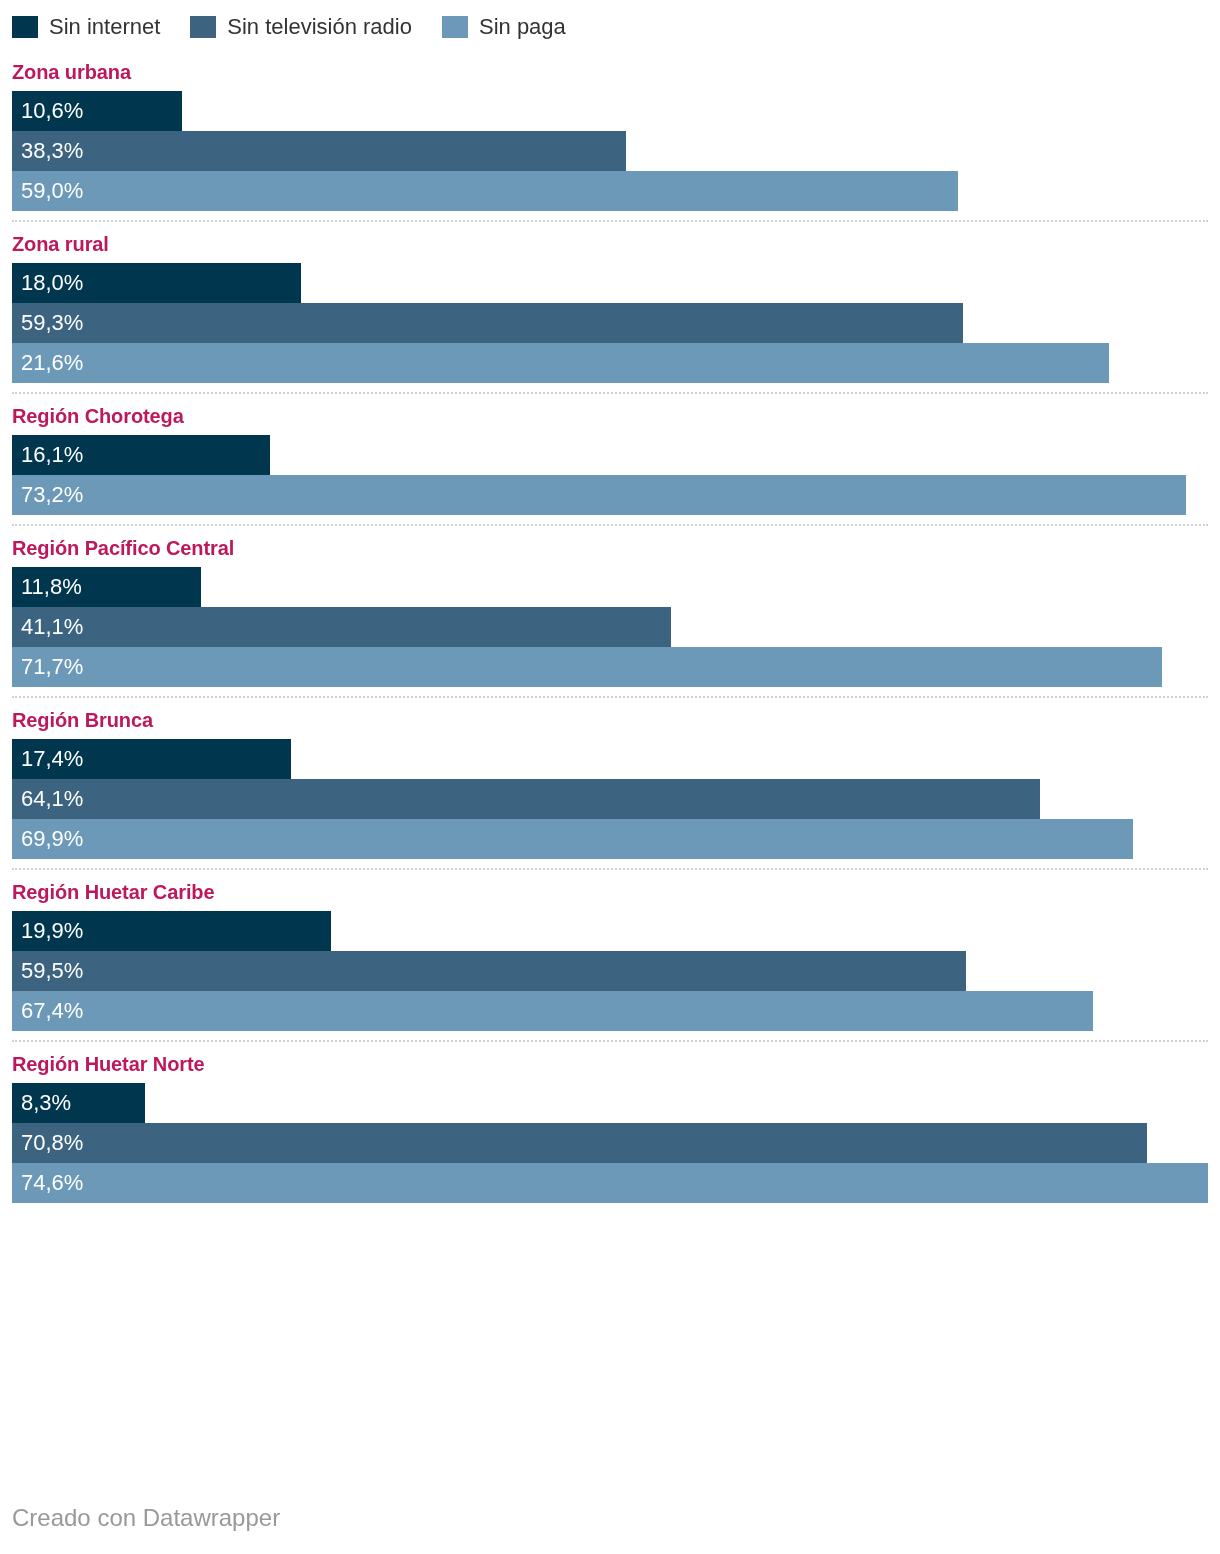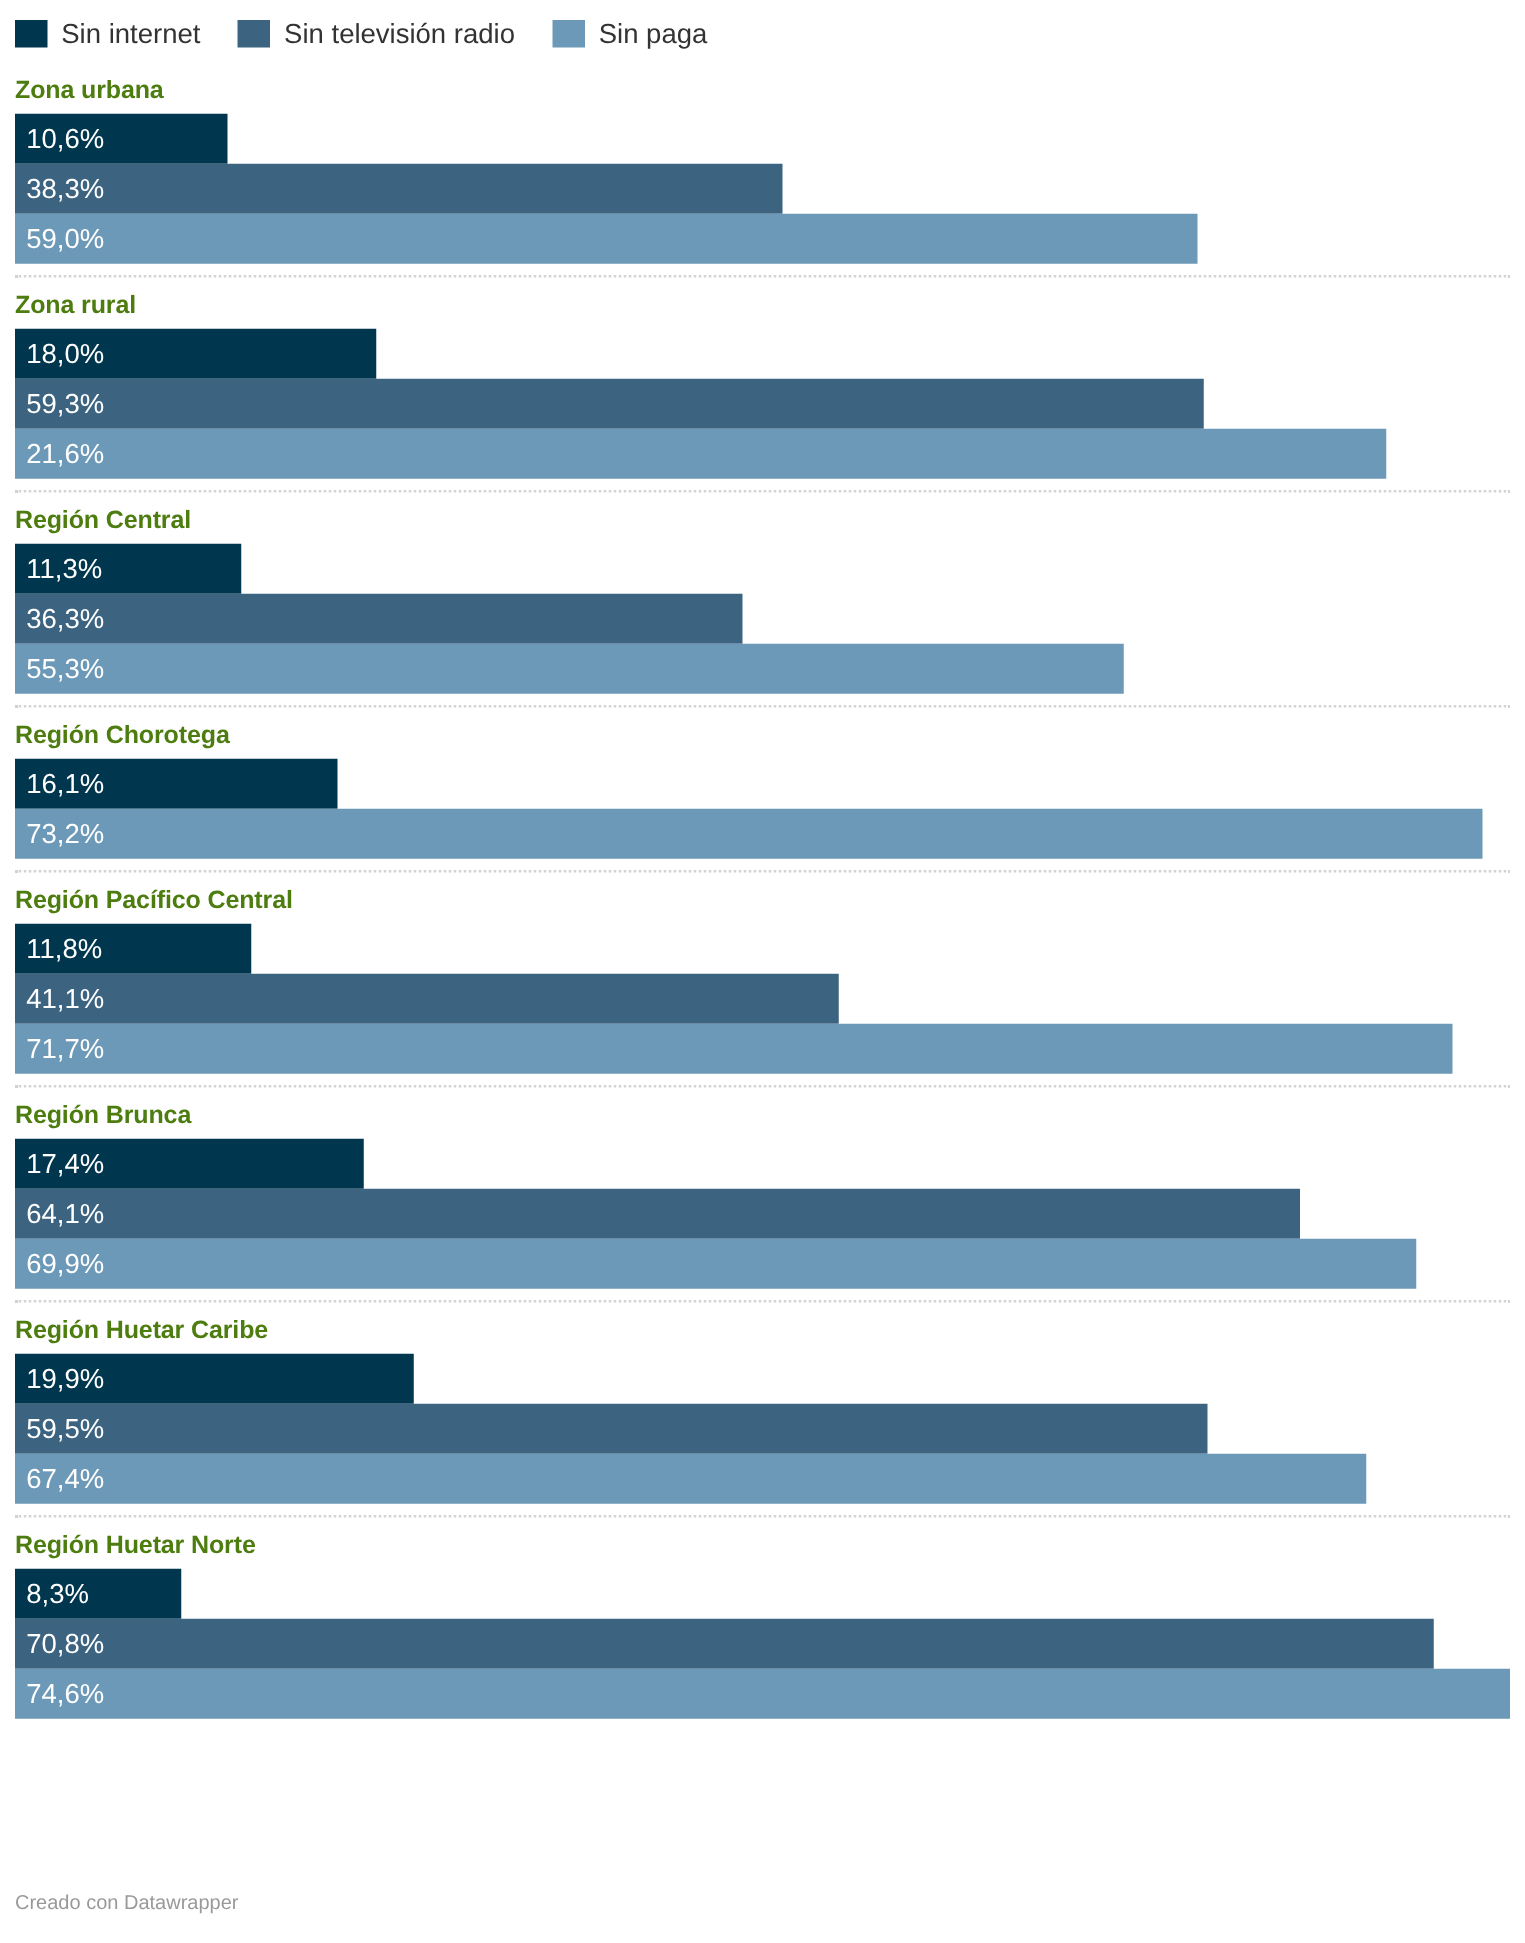--- a/index.html
+++ b/index.html
@@ -49,21 +49,21 @@
     white-space: nowrap;
   }
 
   
   .group {
     position: relative;
   }
   .group-label {
     font-size: 20px;
     font-weight: bold;
-    color: #4d7c0f;
+    color: #be185d;
     padding: 11px 0 8px 0;
     line-height: 1.1;
     letter-spacing: -0.1px;
   }
   .bars {
     display: block;
   }
   .bar-row {
     position: relative;
     height: 40px;
@@ -93,21 +93,21 @@
   }
   .group:last-of-type .separator {
     border-top: none;
   }
 
   
   .footer {
     position: absolute;
     left: 12px;
     bottom: 22px;
-    font-size: 16px;
+    font-size: 24px;
     color: #999999;
   }
 </style>
 </head>
 <body>
 
 <div class="chart-root">
 
   <div class="legend" id="legend">
       <div class="legend-item">
@@ -155,38 +155,20 @@
             <span class="bar-value">59,3%</span>
           </div>
           <div class="bar-row">
             <div class="bar" style="background: rgb(109, 153, 184); width: 91.689%;"></div>
             <span class="bar-value">21,6%</span>
           </div>
         </div>
         <div class="separator"></div>
       </div>
       <div class="group">
-        <div class="group-label">Región Central</div>
-        <div class="bars">
-          <div class="bar-row">
-            <div class="bar" style="background: rgb(1, 55, 78); width: 15.1475%;"></div>
-            <span class="bar-value">11,3%</span>
-          </div>
-          <div class="bar-row">
-            <div class="bar" style="background: rgb(60, 100, 128); width: 48.6595%;"></div>
-            <span class="bar-value">36,3%</span>
-          </div>
-          <div class="bar-row">
-            <div class="bar" style="background: rgb(109, 153, 184); width: 74.1287%;"></div>
-            <span class="bar-value">55,3%</span>
-          </div>
-        </div>
-        <div class="separator"></div>
-      </div>
-      <div class="group">
         <div class="group-label">Región Chorotega</div>
         <div class="bars">
           <div class="bar-row">
             <div class="bar" style="background: rgb(1, 55, 78); width: 21.5818%;"></div>
             <span class="bar-value">16,1%</span>
           </div>
           <div class="bar-row">
             <div class="bar" style="background: rgb(109, 153, 184); width: 98.1233%;"></div>
             <span class="bar-value">73,2%</span>
           </div>

